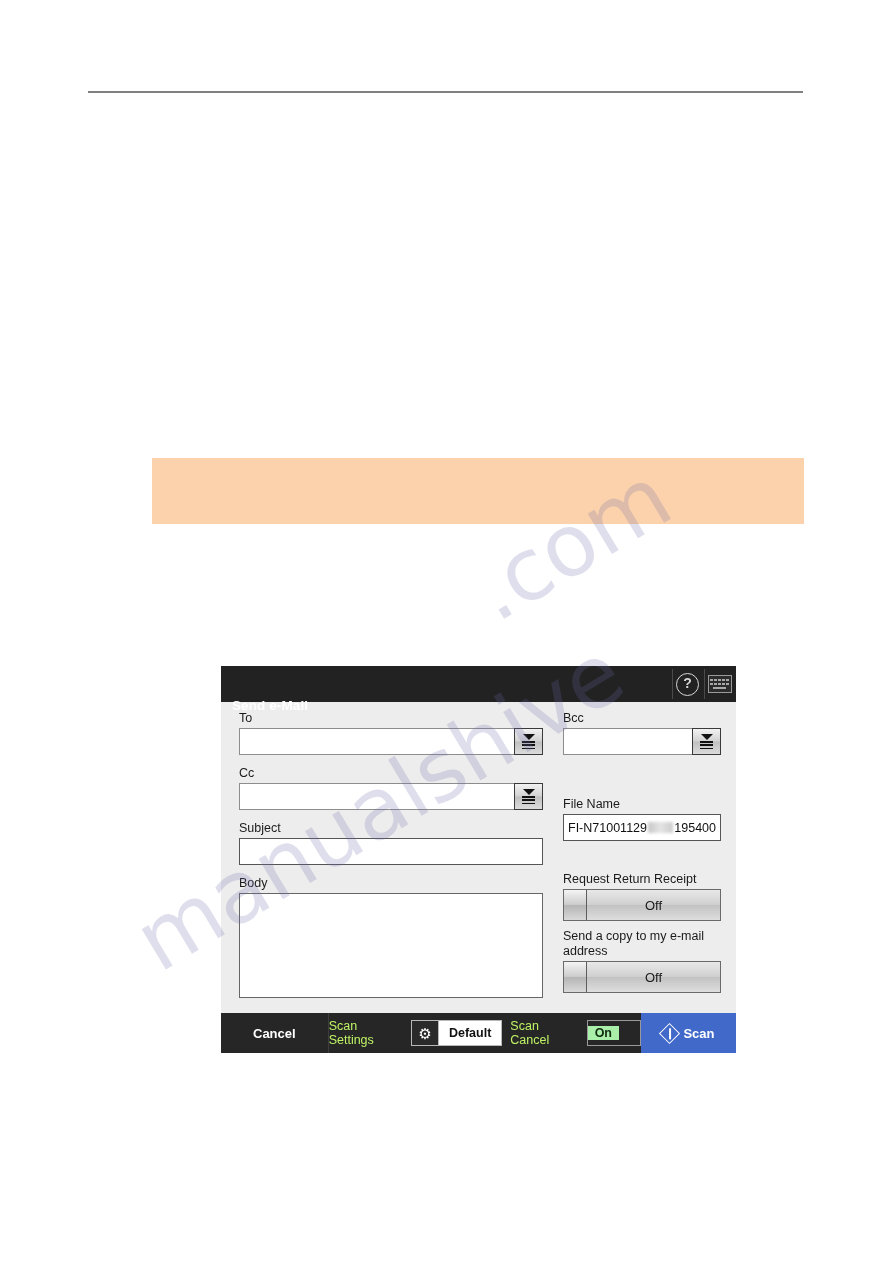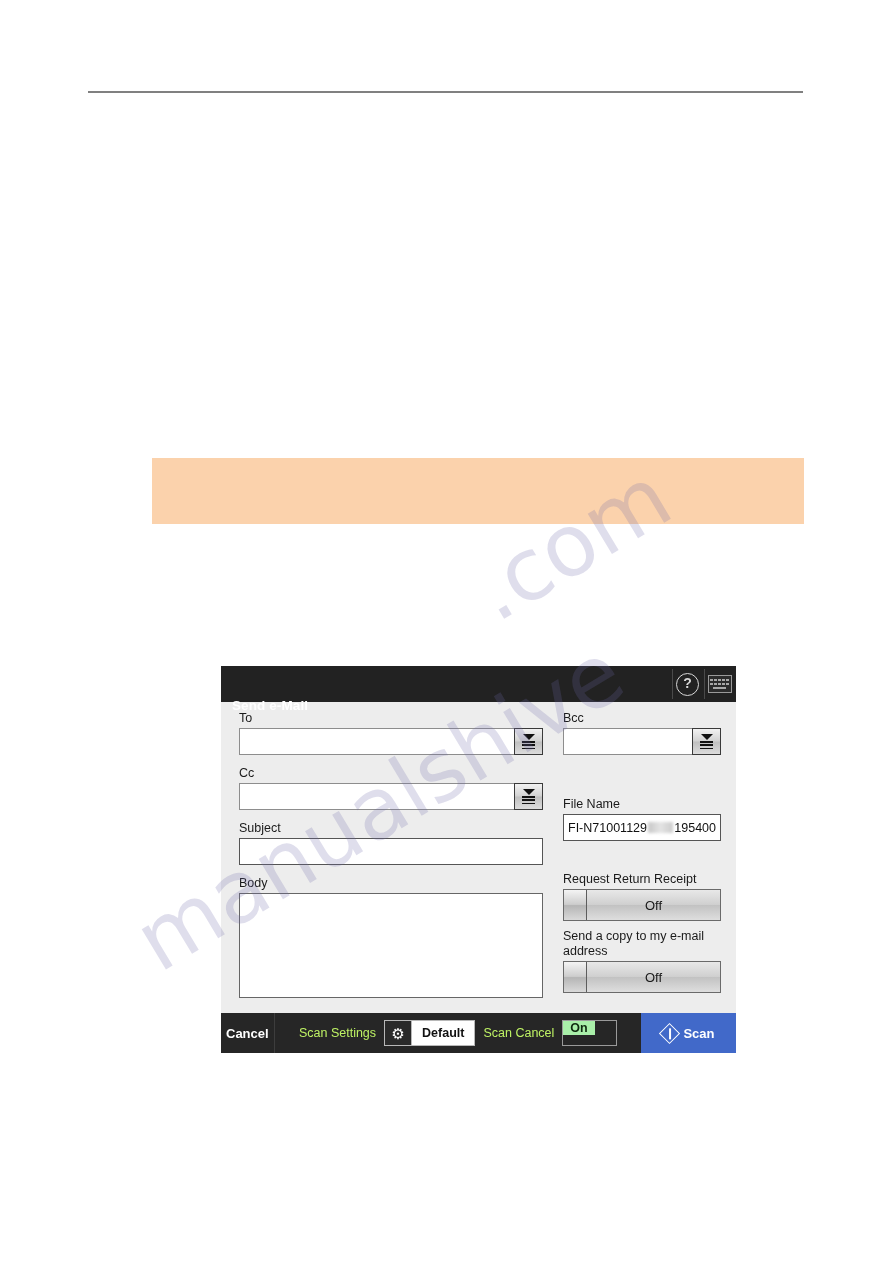--- a/index.html
+++ b/index.html
@@ -285,21 +285,21 @@
     width: 515px;
     height: 40px;
     background: #262626;
     display: flex;
     align-items: center;
   }
   .btn-cancel {
     color: #ffffff;
     font-size: 13px;
     font-weight: bold;
-    padding: 0 5px;
+    padding: 0 32px;
     height: 40px;
     display: flex;
     align-items: center;
     border-right: 1px solid #3d3d3d;
   }
   .footer-mid {
     flex: 1;
     display: flex;
     align-items: center;
     justify-content: center;
@@ -333,21 +333,21 @@
     background: #ffffff;
     color: #111111;
     font-size: 12.5px;
     font-weight: bold;
     padding: 0 10px;
     display: flex;
     align-items: center;
   }
   .viewer-toggle {
     display: flex;
-    align-items: flex-start;
+    align-items: center;
     height: 24px;
     border: 1px solid #9a9a9a;
   }
   .vt-on {
     background: #a9efa9;
     color: #0f2a0f;
     font-size: 12.5px;
     font-weight: bold;
     padding: 0 7px;
     display: flex;

